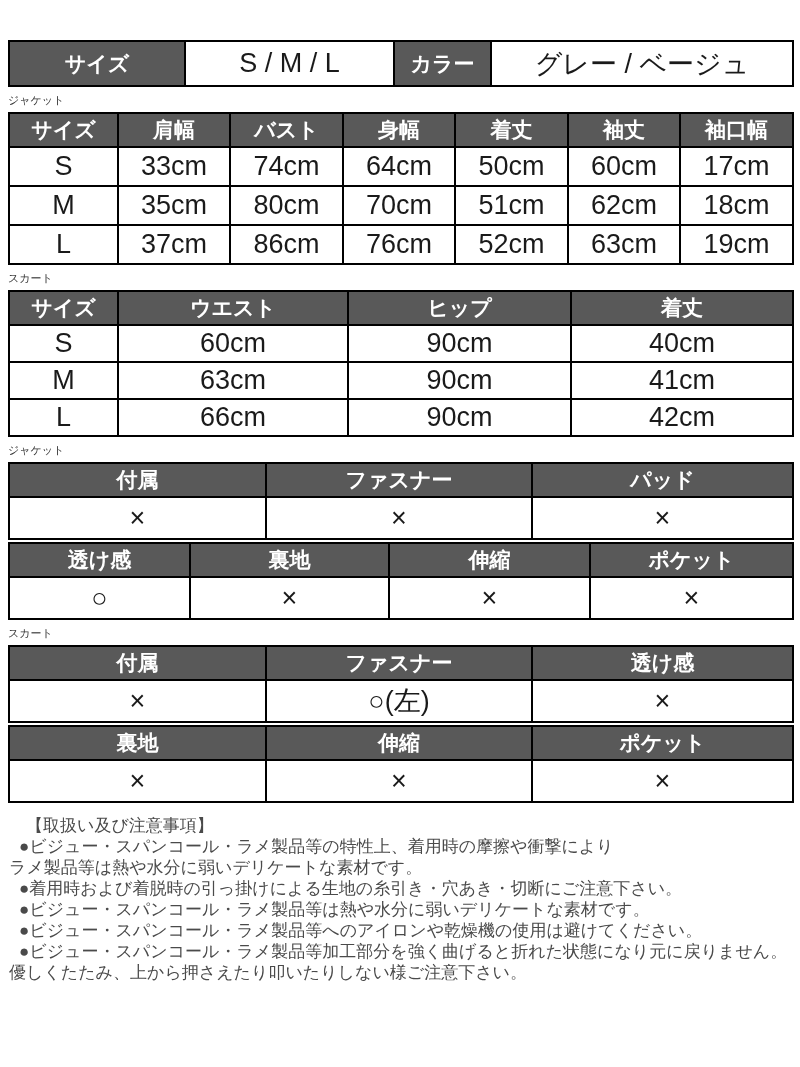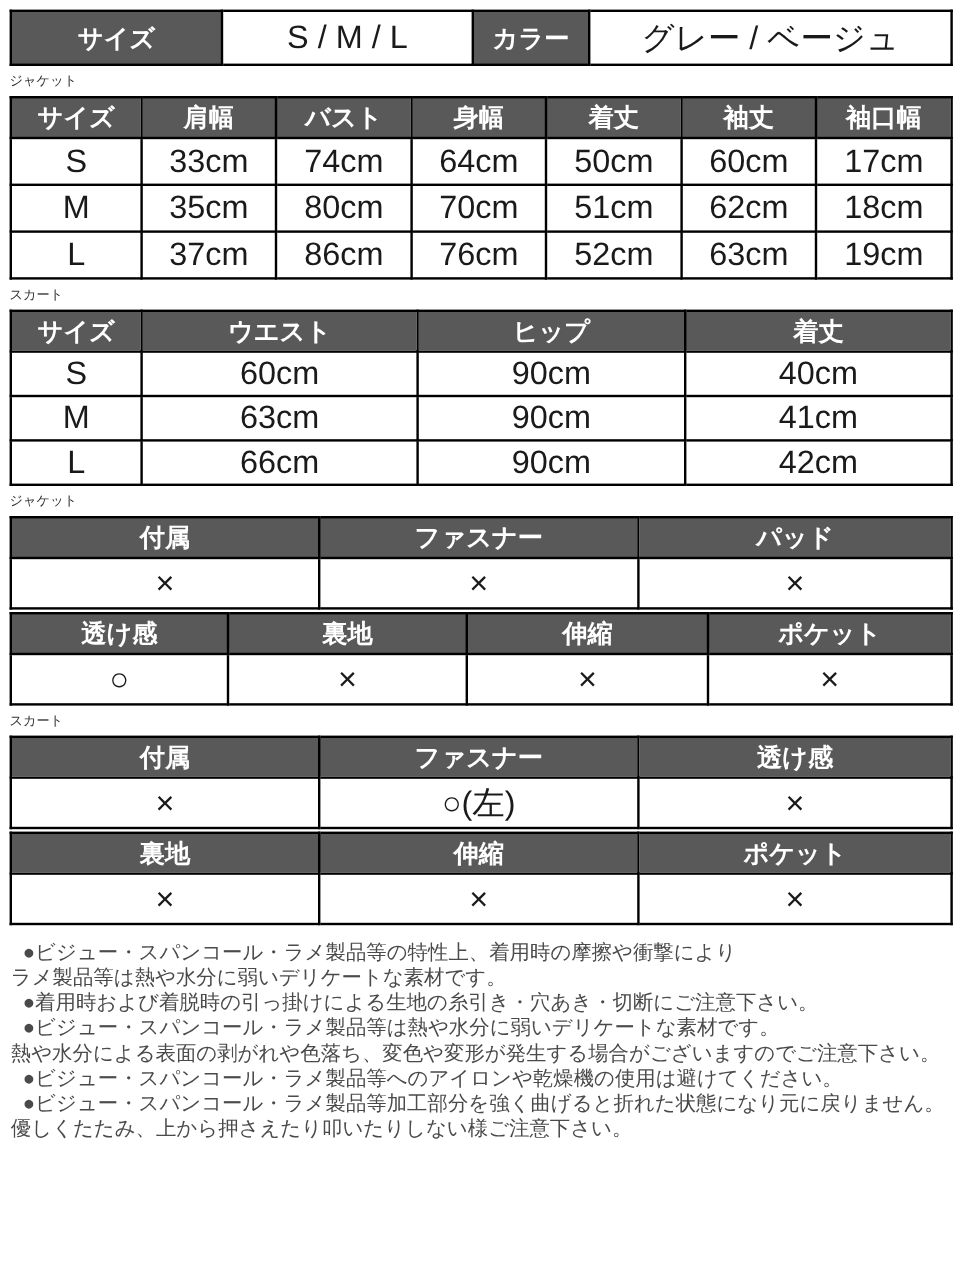--- a/index.html
+++ b/index.html
@@ -11,21 +11,21 @@
     --note-fg:#4a4a4a;
     --page-bg:#ffffff;
   }
   *{box-sizing:border-box;}
   html,body{margin:0;padding:0;}
   body{
     width:800px;height:1067px;overflow:hidden;
     background:var(--page-bg);
     font-family:"Liberation Sans","DejaVu Sans",sans-serif;
   }
-  .wrap{padding:8px 8px 0 8px;}
+  .wrap{padding:8px 8px 0 8px;margin-top:32px;}
   table{border-collapse:collapse;width:784px;table-layout:fixed;}
   th,td{
     border:2px solid var(--border);
     text-align:center;vertical-align:middle;
     overflow:hidden;padding:0;
   }
   th{
     background:var(--header-bg);color:var(--header-fg);
     font-size:21px;font-weight:bold;
   }
@@ -232,23 +232,23 @@
     </tr>
     <tr class="row-val">
       <td>×</td>
       <td>×</td>
       <td>×</td>
     </tr>
   </tbody>
     </table>
 
   <div class="notes">
+    <div class="note-title">【取扱い及び注意事項】</div>
     <div class="note-bullet">●ビジュー・スパンコール・ラメ製品等の特性上、着用時の摩擦や衝撃により</div>
     <div class="note-cont">ラメ製品等は熱や水分に弱いデリケートな素材です。</div>
     <div class="note-bullet">●着用時および着脱時の引っ掛けによる生地の糸引き・穴あき・切断にご注意下さい。</div>
     <div class="note-bullet">●ビジュー・スパンコール・ラメ製品等は熱や水分に弱いデリケートな素材です。</div>
-    <div class="note-cont">熱や水分による表面の剥がれや色落ち、変色や変形が発生する場合がございますのでご注意下さい。</div>
     <div class="note-bullet">●ビジュー・スパンコール・ラメ製品等へのアイロンや乾燥機の使用は避けてください。</div>
     <div class="note-bullet">●ビジュー・スパンコール・ラメ製品等加工部分を強く曲げると折れた状態になり元に戻りません。</div>
     <div class="note-cont">優しくたたみ、上から押さえたり叩いたりしない様ご注意下さい。</div>
   </div>
 
 </div>
 
 </body></html>

